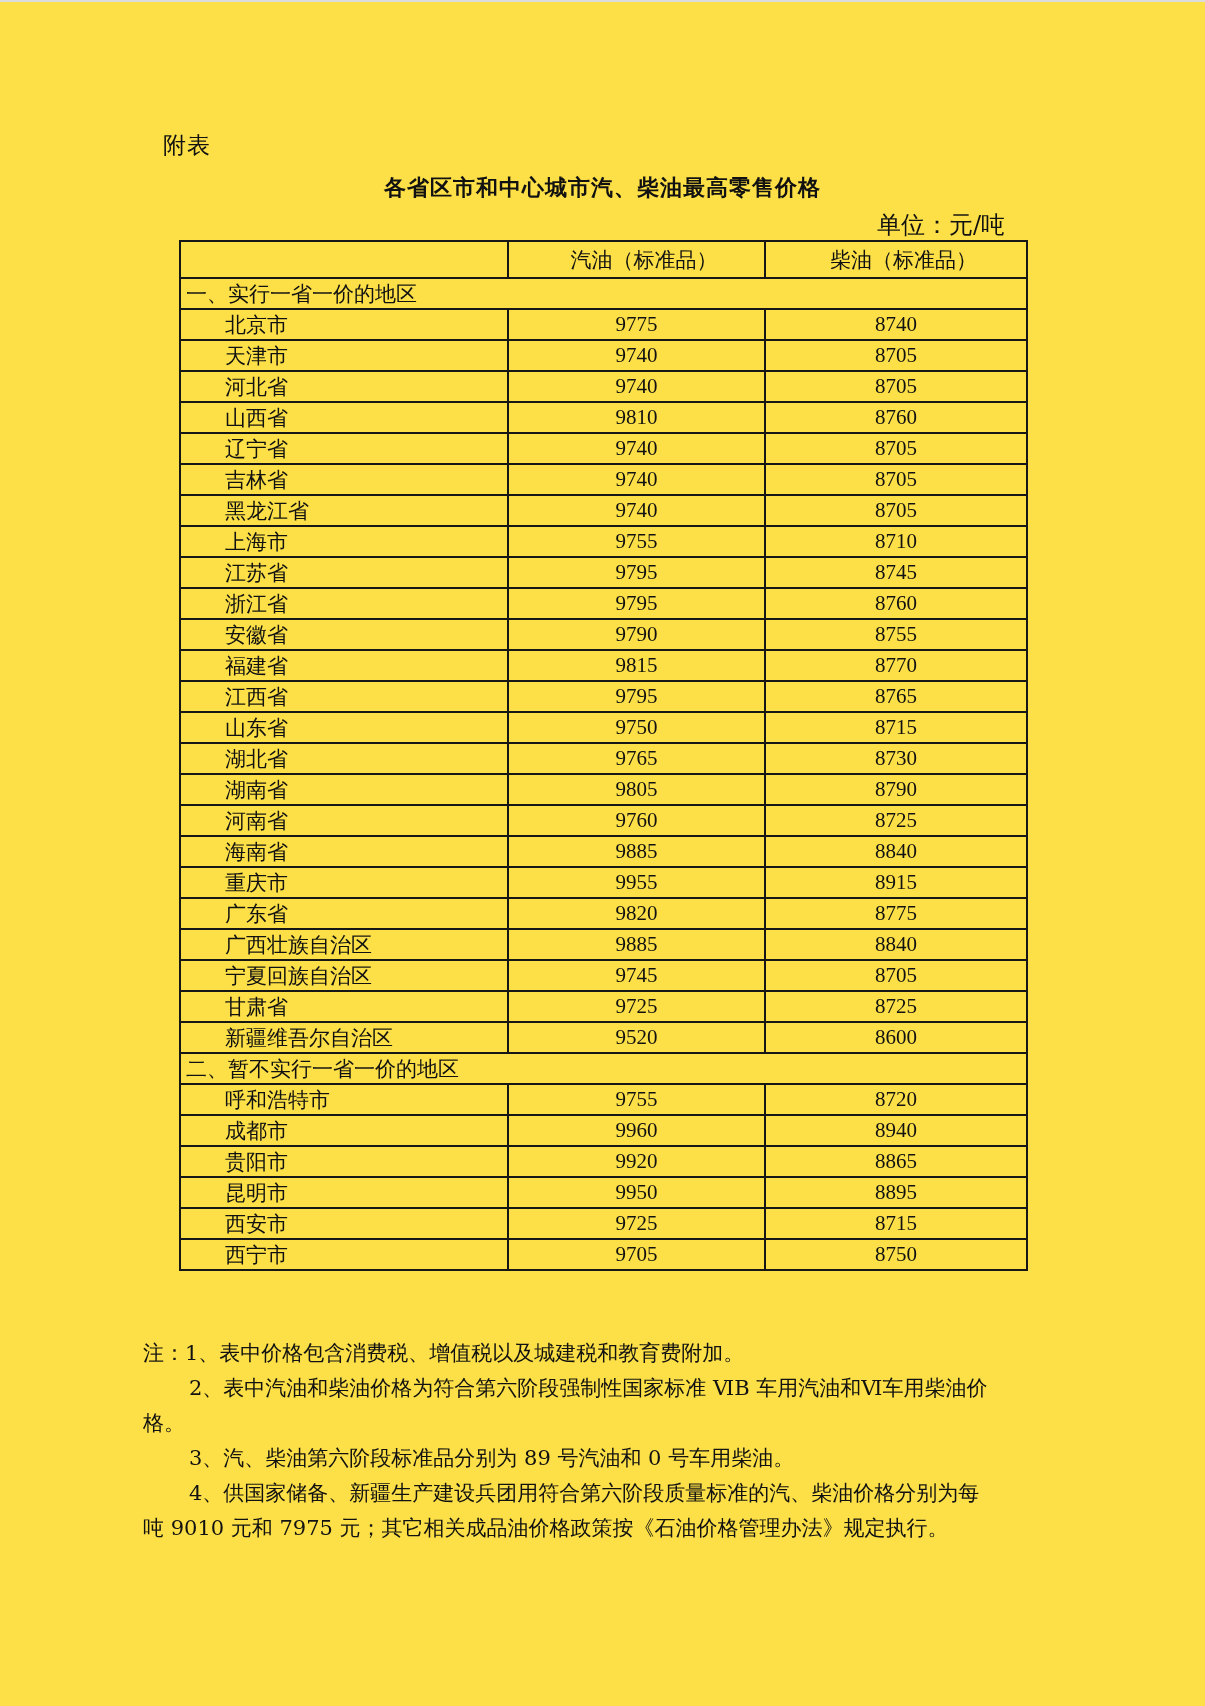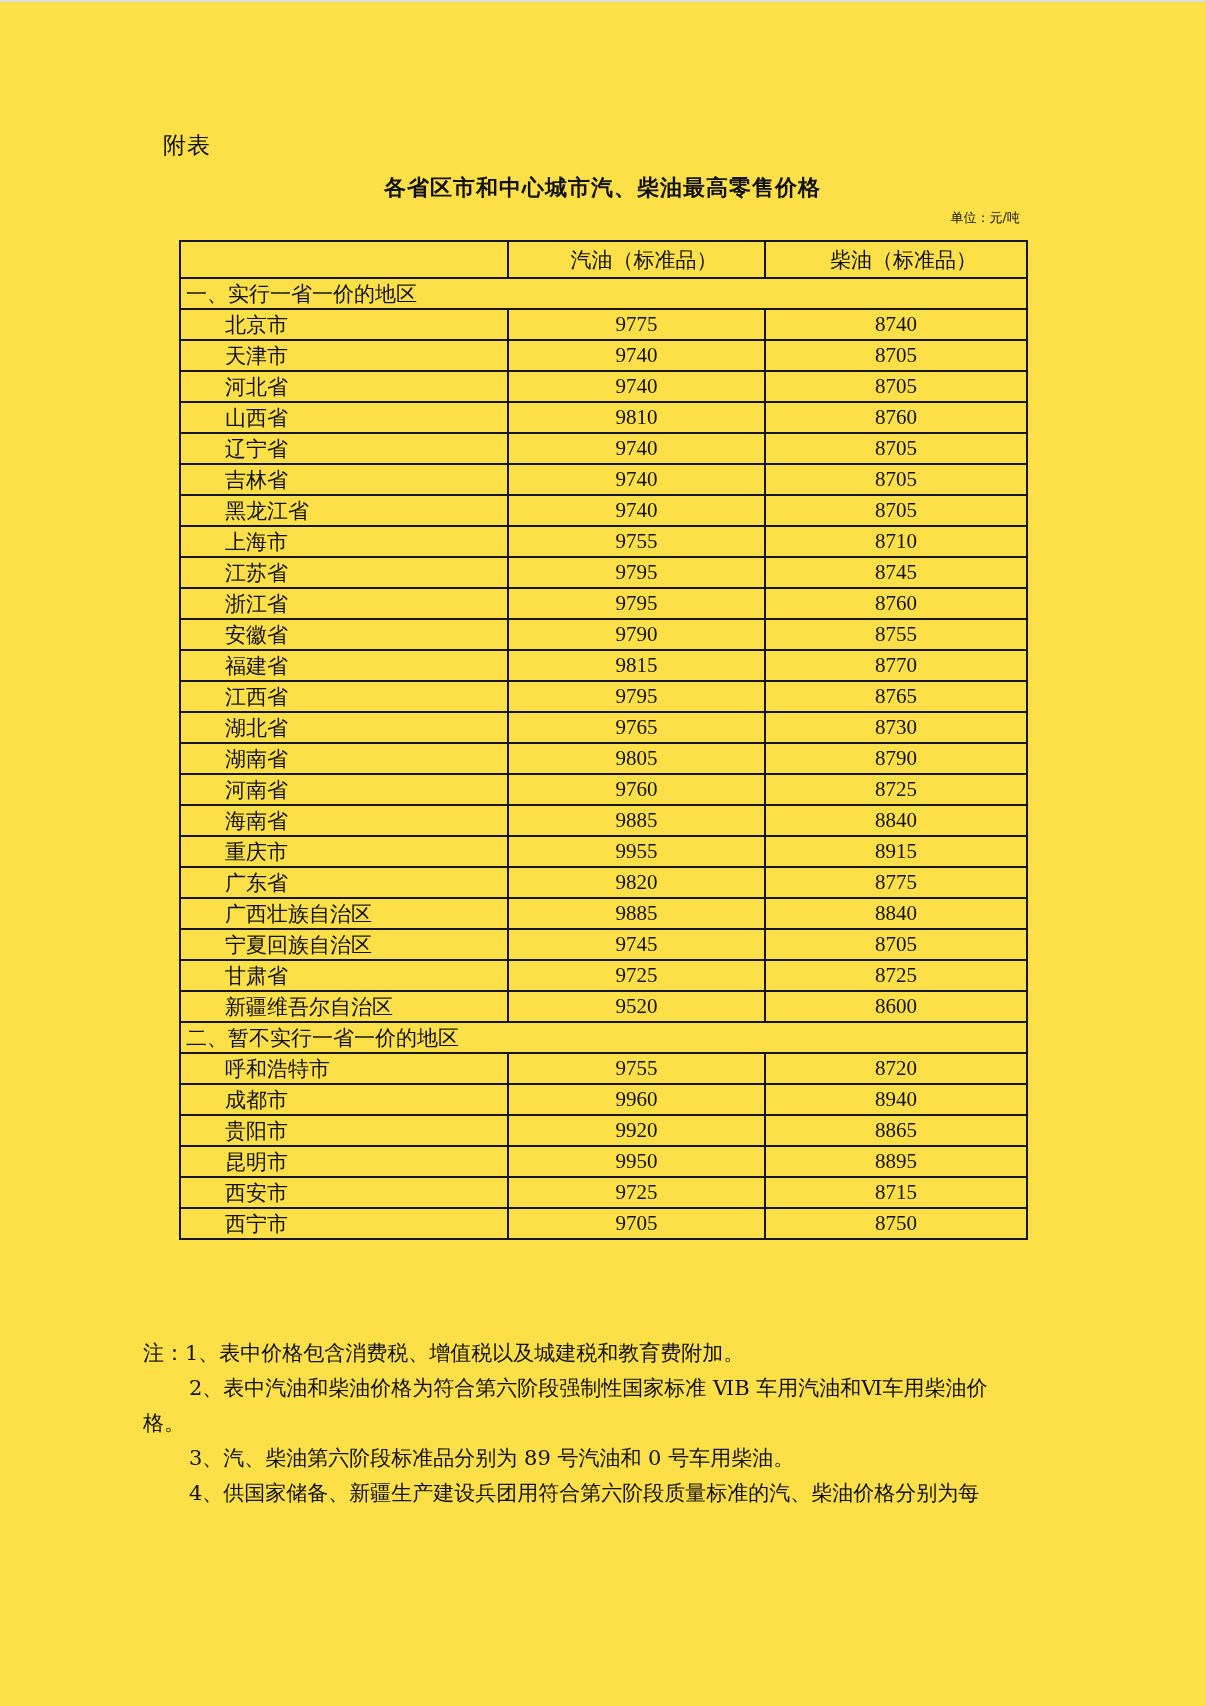--- a/index.html
+++ b/index.html
@@ -32,24 +32,24 @@
     position: absolute;
     left: 0; top: 173px;
     width: 1205px;
     text-align: center;
     font-size: 22px;
     font-weight: bold;
     letter-spacing: 1px;
   }
   .unit-label {
     position: absolute;
-    left: 179px; top: 209px;
+    left: 164px; top: 209px;
     width: 841px;
     text-align: right;
-    font-size: 13px;
+    font-size: 24px;
   }
   table.price-table {
     position: absolute;
     left: 179px; top: 240px;
     width: 847px;
     border-collapse: collapse;
     table-layout: fixed;
     font-size: 21px;
   }
   .price-table th, .price-table td {
@@ -182,20 +182,25 @@
           <td class="region-cell">福建省</td>
           <td class="num-cell">9815</td>
           <td class="num-cell">8770</td>
         </tr>
         <tr>
           <td class="region-cell">江西省</td>
           <td class="num-cell">9795</td>
           <td class="num-cell">8765</td>
         </tr>
         <tr>
+          <td class="region-cell">山东省</td>
+          <td class="num-cell">9750</td>
+          <td class="num-cell">8715</td>
+        </tr>
+        <tr>
           <td class="region-cell">湖北省</td>
           <td class="num-cell">9765</td>
           <td class="num-cell">8730</td>
         </tr>
         <tr>
           <td class="region-cell">湖南省</td>
           <td class="num-cell">9805</td>
           <td class="num-cell">8790</td>
         </tr>
         <tr>
@@ -273,14 +278,15 @@
         </tr>
       </tbody>
   </table>
 
   <div class="notes">
       <div class="note-line">注：1、表中价格包含消费税、增值税以及城建税和教育费附加。</div>
       <div class="note-line indent">2、表中汽油和柴油价格为符合第六阶段强制性国家标准 ⅥB 车用汽油和Ⅵ车用柴油价</div>
       <div class="note-line">格。</div>
       <div class="note-line indent">3、汽、柴油第六阶段标准品分别为 89 号汽油和 0 号车用柴油。</div>
       <div class="note-line indent">4、供国家储备、新疆生产建设兵团用符合第六阶段质量标准的汽、柴油价格分别为每</div>
+      <div class="note-line">吨 9010 元和 7975 元；其它相关成品油价格政策按《石油价格管理办法》规定执行。</div>
     </div>
 </div>
 
 </body></html>

